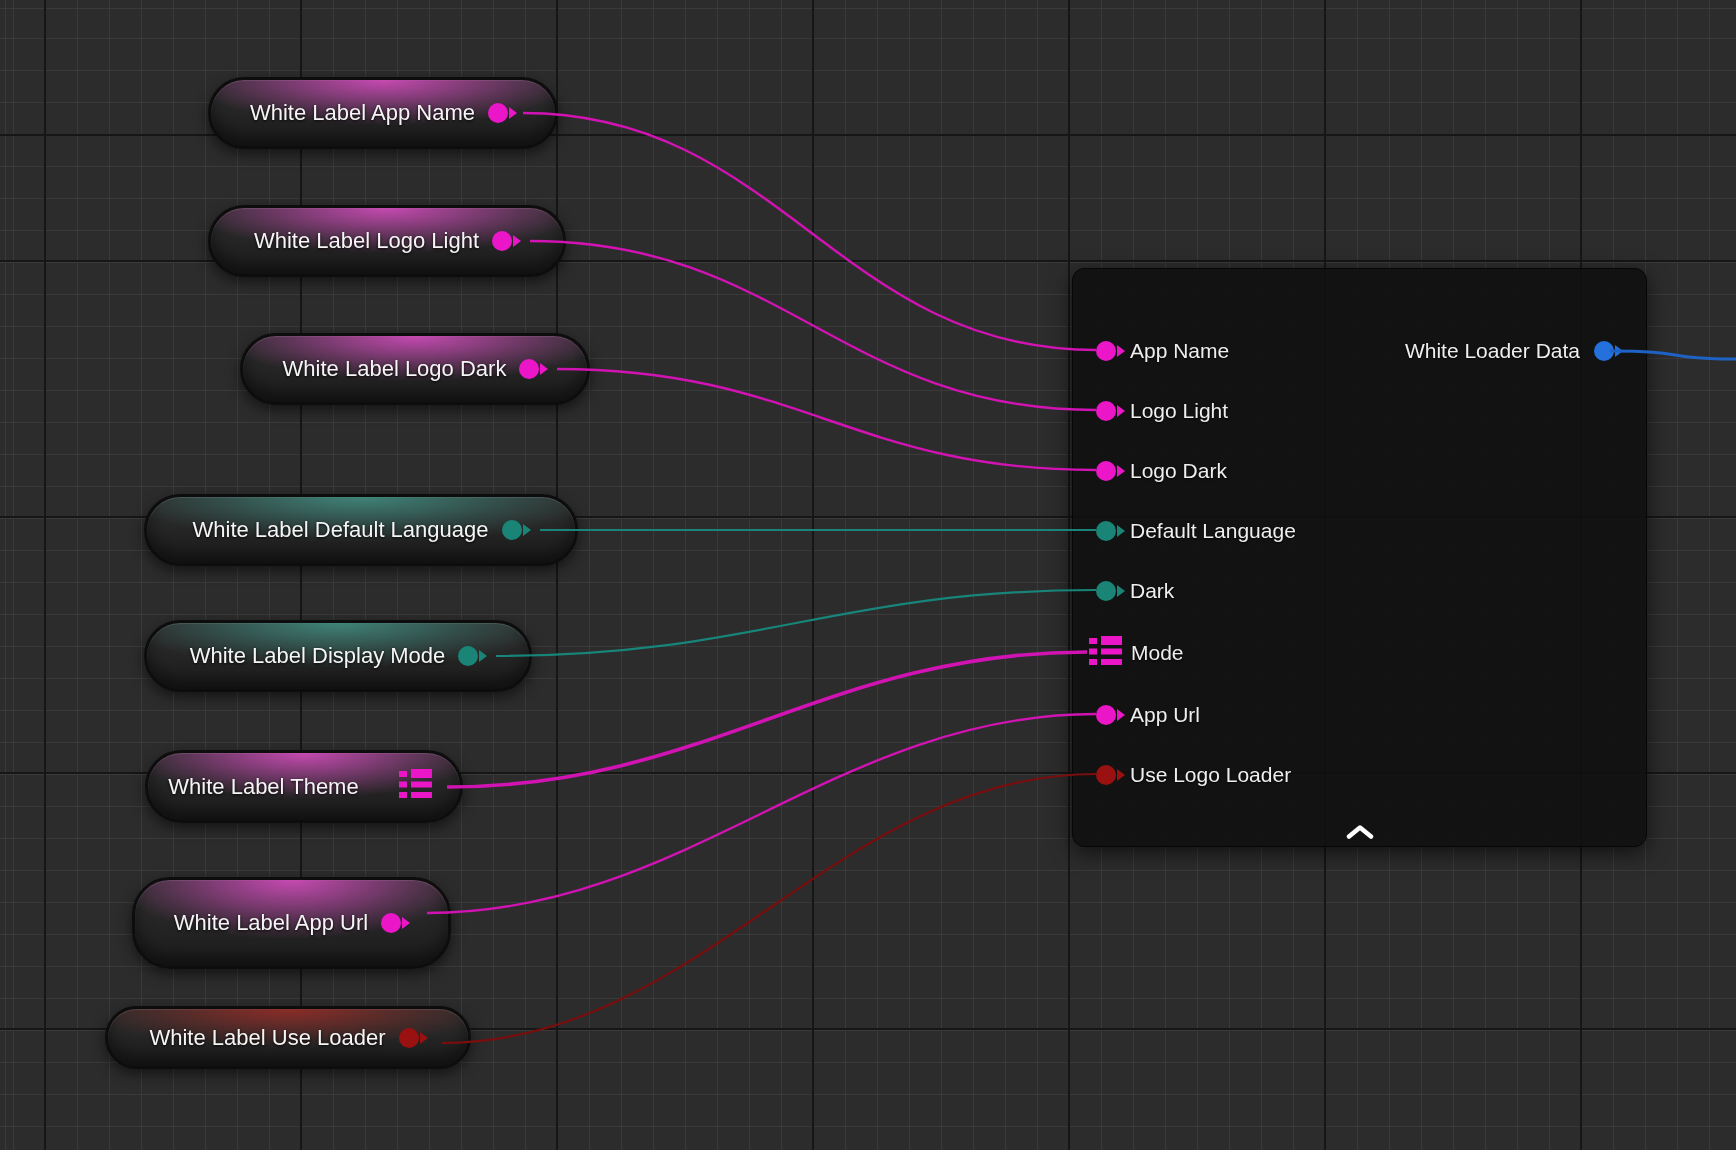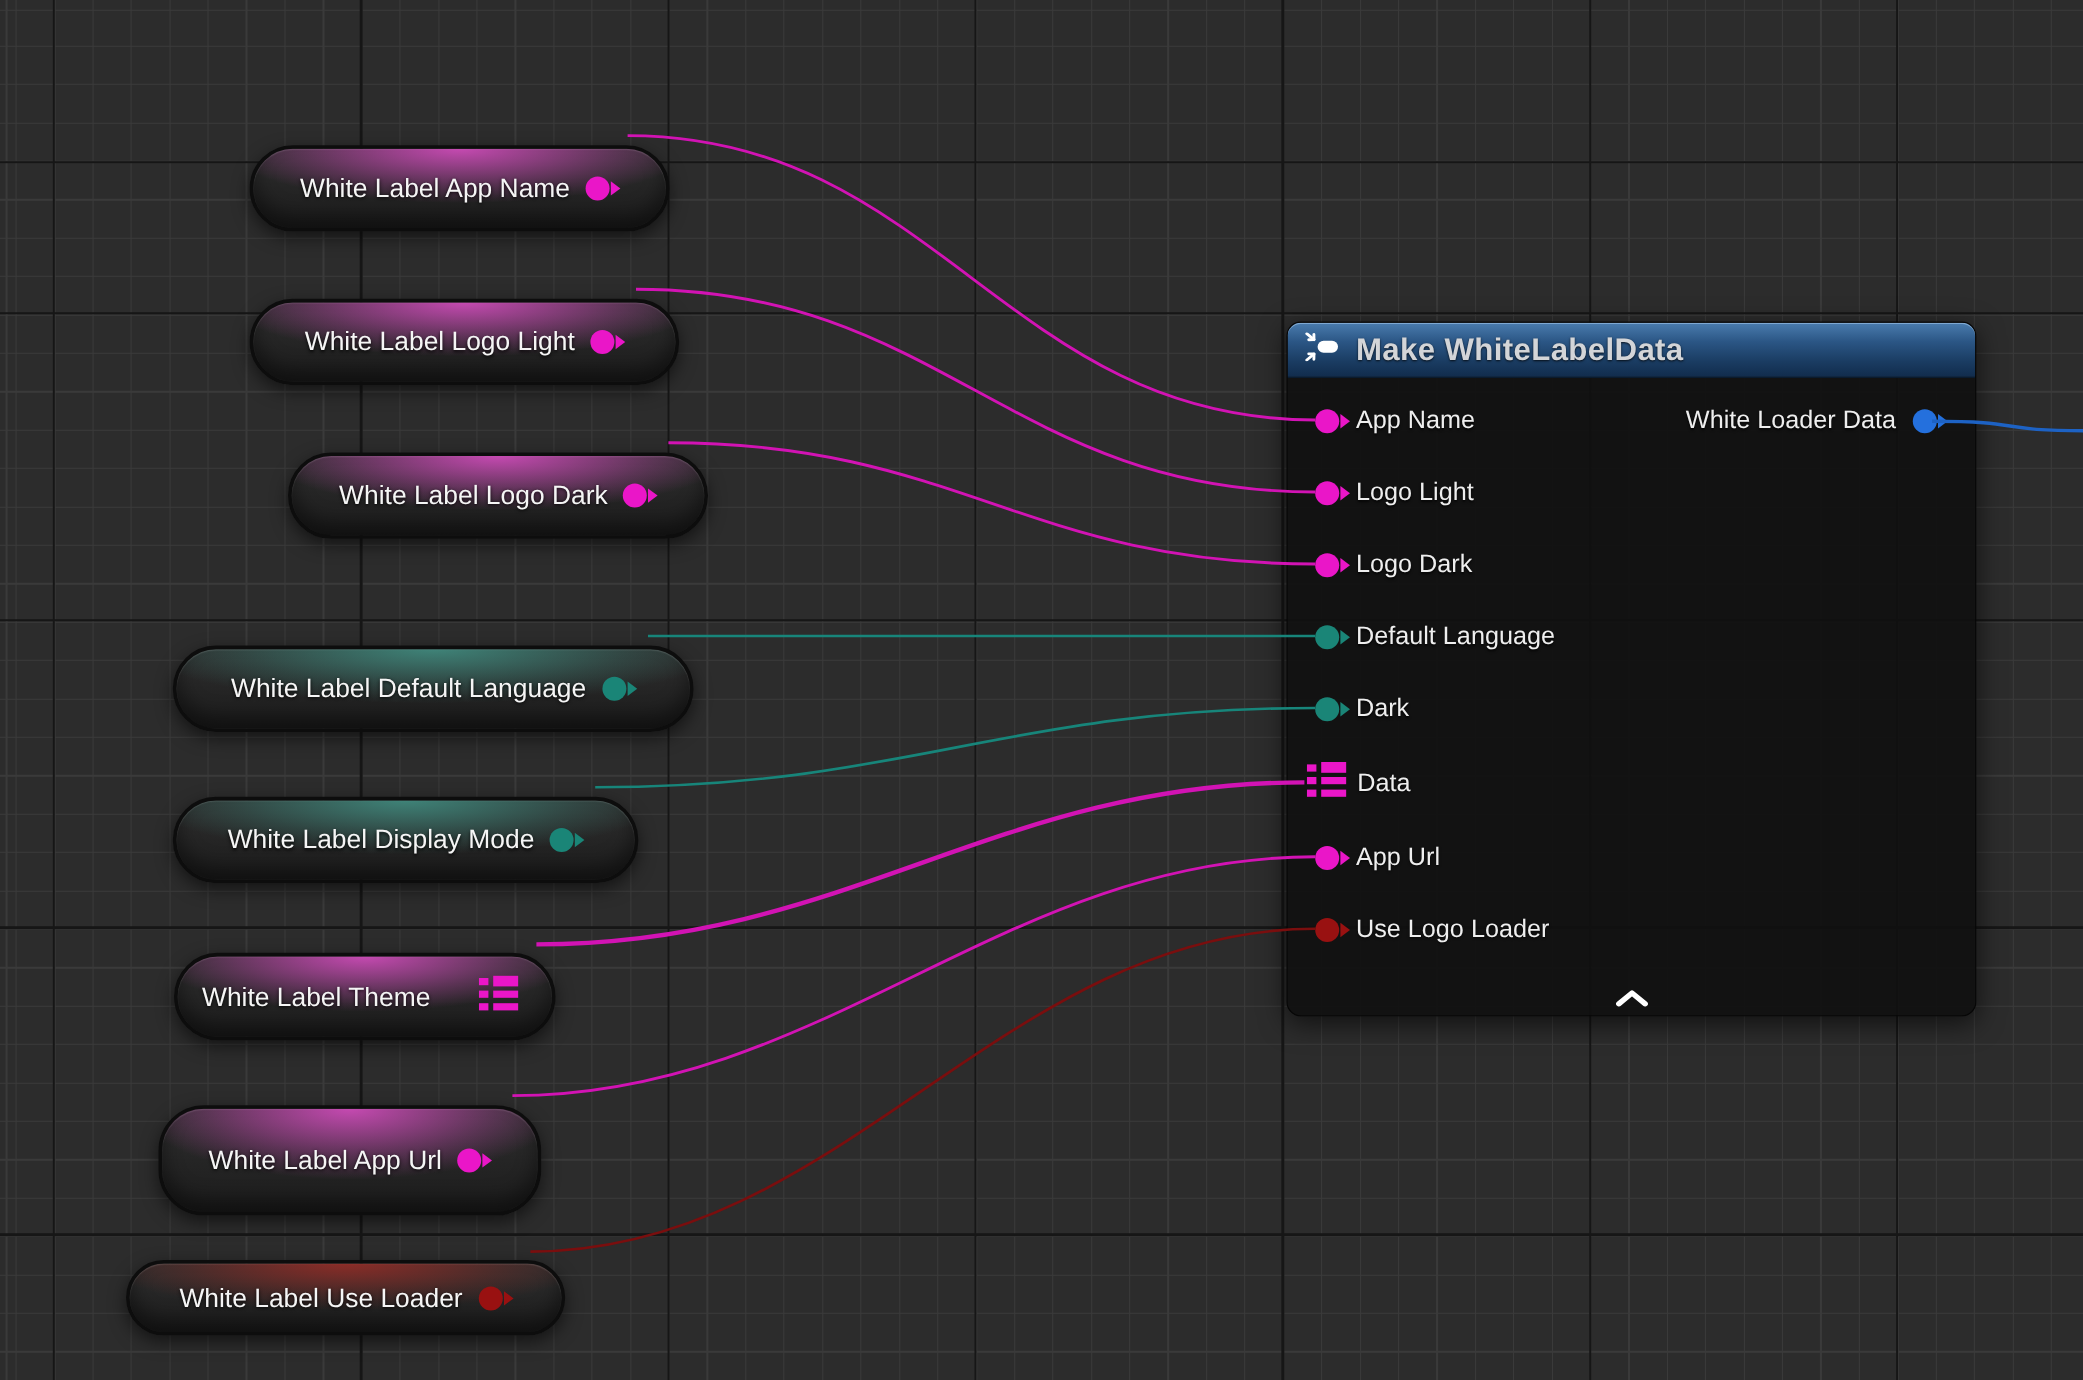--- a/index.html
+++ b/index.html
@@ -27,21 +27,20 @@
   
   .pill {
     position: absolute; z-index: 20;
     border-radius: 38px;
     background: linear-gradient(180deg, #2f2f2f 0%, #242424 55%, #1d1d1d 100%);
     border: 3px solid #0d0d0d;
     box-shadow: 0 5px 14px rgba(0,0,0,0.55), inset 0 1px 1px rgba(255,255,255,0.14), inset 0 -10px 16px rgba(0,0,0,0.45);
     display: flex; align-items: center; justify-content: center;
     gap: 13px; padding: 0 30px 0 22px;
     overflow: visible;
-    margin-top: 44px;
   }
   .pill .glow {
     position: absolute; inset: 0; border-radius: 34px; overflow: hidden;
     pointer-events: none;
   }
   .pill-label {
     position: relative; z-index: 2;
     color: #f5f5f5; font-size: 22px; white-space: nowrap;
     text-shadow: 0 1px 3px rgba(0,0,0,0.9);
   }
@@ -174,32 +173,20 @@
       <div class="pill" style="left: 105px; top: 1006px; width: 366px; height: 63px;">
         <div class="glow">
       <div style="position:absolute;inset:0;background:radial-gradient(78% 95% at 50% 0%, rgba(152,44,38,0.88) 0%, rgba(152,44,38,0.26) 48%, rgba(0,0,0,0) 72%);"></div>
     </div>
         <span class="pill-label">White Label Use Loader</span>
         <span class="pin" style="--c:#991111"></span>
       </div>
     </div>
 
   <div class="make-node" style="left: 1072px; top: 268px; width: 575px; height: 579px;">
-    <div class="make-header">
-      <span>
-        <svg width="32" height="24" viewBox="0 0 32 24">
-          <rect x="11" y="7" width="17" height="10" rx="5" fill="#ffffff"></rect>
-          <path d="M2 1 L8 6" stroke="#ffffff" stroke-width="2.4" fill="none" stroke-linecap="round"></path>
-          <path d="M8 6 L3.6 6.1 M8 6 L7.9 1.6" stroke="#ffffff" stroke-width="2.4" fill="none" stroke-linecap="round"></path>
-          <path d="M2 23 L8 18" stroke="#ffffff" stroke-width="2.4" fill="none" stroke-linecap="round"></path>
-          <path d="M8 18 L3.6 17.9 M8 18 L7.9 22.4" stroke="#ffffff" stroke-width="2.4" fill="none" stroke-linecap="round"></path>
-        </svg>
-      </span>
-      <span class="make-title">Make WhiteLabelData</span>
-    </div>
     <div>
         <div class="pin-row" style="top: 82px;">
           <span class="pin" style="--c:#ea16c8"></span>
           <span class="row-label">App Name</span>
         </div>
         <div class="pin-row" style="top: 142px;">
           <span class="pin" style="--c:#ea16c8"></span>
           <span class="row-label">Logo Light</span>
         </div>
         <div class="pin-row" style="top: 202px;">
@@ -217,21 +204,21 @@
         <div class="pin-row" style="top: 384px;">
           <span class="struct-pin" style="margin-left:-7px;margin-right:-5px;">
     <svg width="33" height="31" viewBox="0 0 33 31">
       <rect x="0" y="2" width="8" height="6" fill="#ea16c8"></rect>
       <rect x="0" y="12.5" width="8" height="6" fill="#ea16c8"></rect>
       <rect x="0" y="23" width="8" height="6" fill="#ea16c8"></rect>
       <rect x="12" y="0" width="21" height="9" fill="#ea16c8"></rect>
       <rect x="12" y="12.5" width="21" height="6" fill="#ea16c8"></rect>
       <rect x="12" y="23" width="21" height="6" fill="#ea16c8"></rect>
     </svg></span>
-          <span class="row-label">Data</span>
+          <span class="row-label">Mode</span>
         </div>
         <div class="pin-row" style="top: 446px;">
           <span class="pin" style="--c:#ea16c8"></span>
           <span class="row-label">App Url</span>
         </div>
         <div class="pin-row" style="top: 506px;">
           <span class="pin" style="--c:#991111"></span>
           <span class="row-label">Use Logo Loader</span>
         </div>
         <div class="pin-row out" style="top: 82px;">

